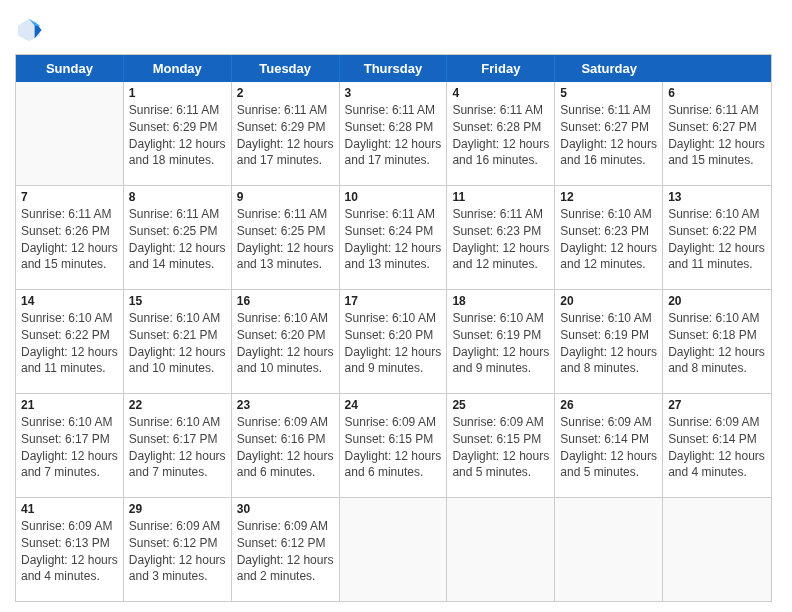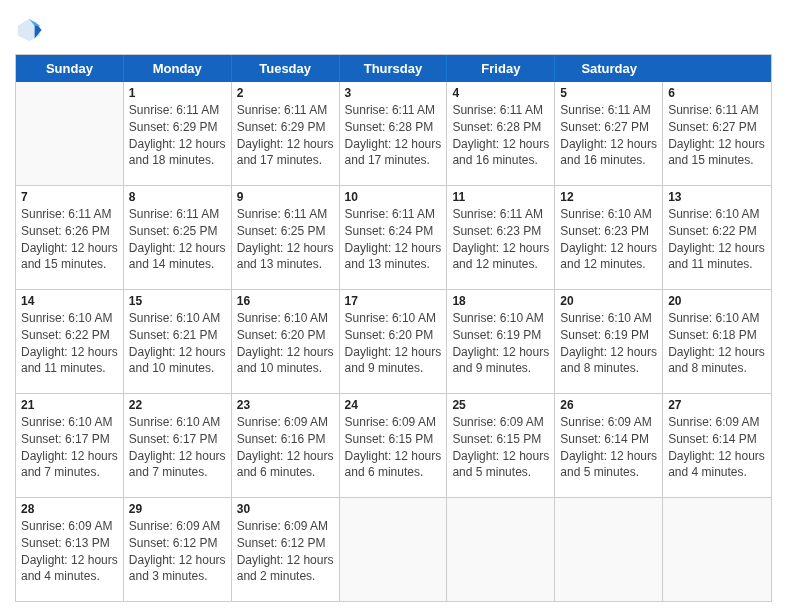--- a/index.html
+++ b/index.html
@@ -331,21 +331,21 @@
           <div class="cal-cell">
             <div class="day-num">27</div>
             <div class="day-info" style="white-space: pre-line;">Sunrise: 6:09 AM
 Sunset: 6:14 PM
 Daylight: 12 hours
 and 4 minutes.</div>
           </div>
         </div>
         <div class="cal-row">
           <div class="cal-cell">
-            <div class="day-num">28</div>
+            <div class="day-num">41</div>
             <div class="day-info" style="white-space: pre-line;">Sunrise: 6:09 AM
 Sunset: 6:13 PM
 Daylight: 12 hours
 and 4 minutes.</div>
           </div>
           <div class="cal-cell">
             <div class="day-num">29</div>
             <div class="day-info" style="white-space: pre-line;">Sunrise: 6:09 AM
 Sunset: 6:12 PM
 Daylight: 12 hours

